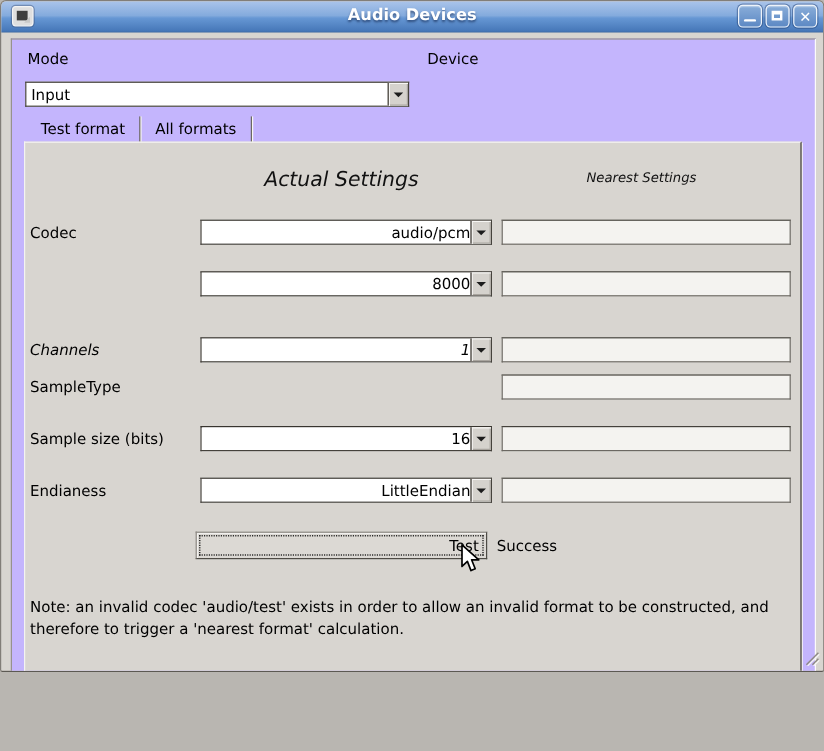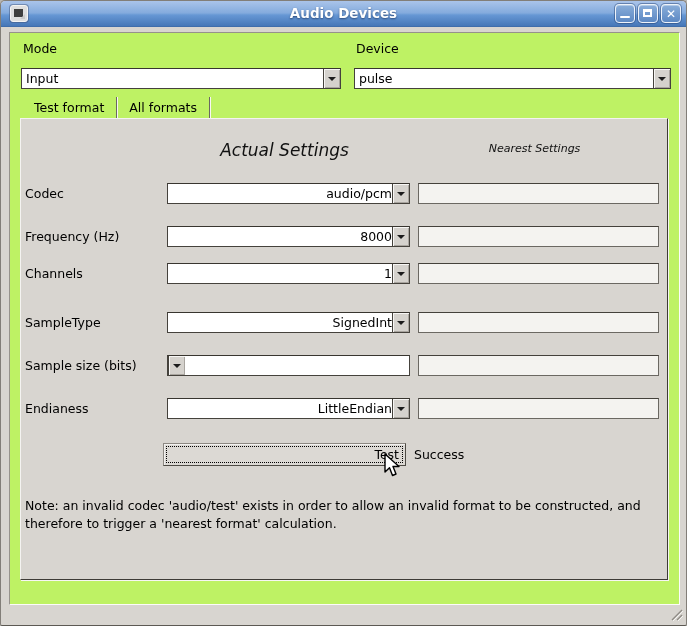--- a/index.html
+++ b/index.html
@@ -1,18 +1,18 @@
 <!DOCTYPE html>
 <html><head>
 <meta charset="utf-8">
 <style>
   html,body{margin:0;padding:0;background:#b9b6b1;}
   *{box-sizing:border-box;}
   #window{
-    position:relative;width:687px;height:626px;
+    position:relative;width:687px;height:560px;
     font-family:"DejaVu Sans","Liberation Sans",sans-serif;
     font-size:12.5px;color:#000;
     background:#d8d5d0;
     border:1px solid #827e78;border-bottom-color:#5c5953;
     border-radius:5px 5px 2px 2px;
     overflow:hidden;
   }
   
   #titlebar{
     position:absolute;left:0;top:0;width:100%;height:26px;
@@ -45,21 +45,21 @@
     box-shadow:0 0 0 1px rgba(40,70,120,.5), inset 0 1px 0 rgba(255,255,255,.35);
     position:relative;cursor:pointer;
   }
   .glyph-min{position:absolute;left:4px;bottom:4px;width:10px;height:2px;background:#fff;border-radius:1px;}
   .glyph-max{position:absolute;left:4px;top:4px;width:9px;height:8px;border:2px solid #fff;border-top-width:3px;}
   .glyph-close{position:absolute;left:0;top:1px;width:100%;text-align:center;color:#fff;font-weight:bold;font-size:12px;line-height:16px;}
   
   #frame{
     position:absolute;left:8px;top:31px;width:671px;height:573px;
     border:1px solid #96928c;border-right-color:#fcfbfa;border-bottom-color:#fcfbfa;
-    background:#bef264;
+    background:#c4b5fd;
   }
   
   .top-label{position:absolute;height:16px;line-height:16px;}
   .combo{
     position:absolute;height:21px;background:#fff;
     border:1px solid #45423c;border-top-color:#38352f;
     display:flex;align-items:stretch;cursor:default;
   }
   .combo .val{flex:1;padding:1px 0 0 4px;line-height:18px;white-space:nowrap;overflow:hidden;}
   .combo .arrow-btn{
@@ -144,26 +144,20 @@
 
     <div class="top-label" style="left:13px;top:8px;">Mode</div>
     <div class="combo" style="left:11px;top:35px;width:320px;">
       <div class="val">Input</div>
       <div class="arrow-btn">
           <div class="tri"></div>
         </div>
     </div>
 
     <div class="top-label" style="left:346px;top:8px;">Device</div>
-    <div class="combo" style="left:344px;top:35px;width:317px;">
-      <div class="val">pulse</div>
-      <div class="arrow-btn">
-          <div class="tri"></div>
-        </div>
-    </div>
 
     <div id="tabbar" style="left:12px;top:64px;">
       <div class="tab active">Test format</div>
       <div class="tab">All formats</div>
     </div>
 
     <div id="panel" style="left:10px;top:85px;">
 
       <div class="col-header" id="hdr-actual">Actual Settings</div>
       <div class="col-header" id="hdr-nearest">Nearest Settings</div>
@@ -173,55 +167,49 @@
         <div class="combo">
           <div class="val">audio/pcm</div>
           <div class="arrow-btn">
               <div class="tri"></div>
             </div>
         </div>
         <div class="field"></div>
       </div>
 
       <div class="row" style="top:107px;">
-        <div class="lbl">Frequency (Hz)</div>
         <div class="combo">
           <div class="val">8000</div>
           <div class="arrow-btn">
               <div class="tri"></div>
             </div>
         </div>
         <div class="field"></div>
       </div>
 
-      <div class="row" style="top:144px;">
+      <div class="row" style="top:162px;font-style:italic;">
         <div class="lbl">Channels</div>
         <div class="combo">
           <div class="val">1</div>
           <div class="arrow-btn">
               <div class="tri"></div>
             </div>
         </div>
         <div class="field"></div>
       </div>
 
       <div class="row" style="top:193px;">
         <div class="lbl">SampleType</div>
-        <div class="combo">
-          <div class="val">SignedInt</div>
-          <div class="arrow-btn">
-              <div class="tri"></div>
-            </div>
-        </div>
         <div class="field"></div>
       </div>
 
       <div class="row" style="top:236px;">
         <div class="lbl">Sample size (bits)</div>
         <div class="combo">
+          <div class="val">16</div>
           <div class="arrow-btn">
               <div class="tri"></div>
             </div>
         </div>
         <div class="field"></div>
       </div>
 
       <div class="row" style="top:279px;">
         <div class="lbl">Endianess</div>
         <div class="combo">

